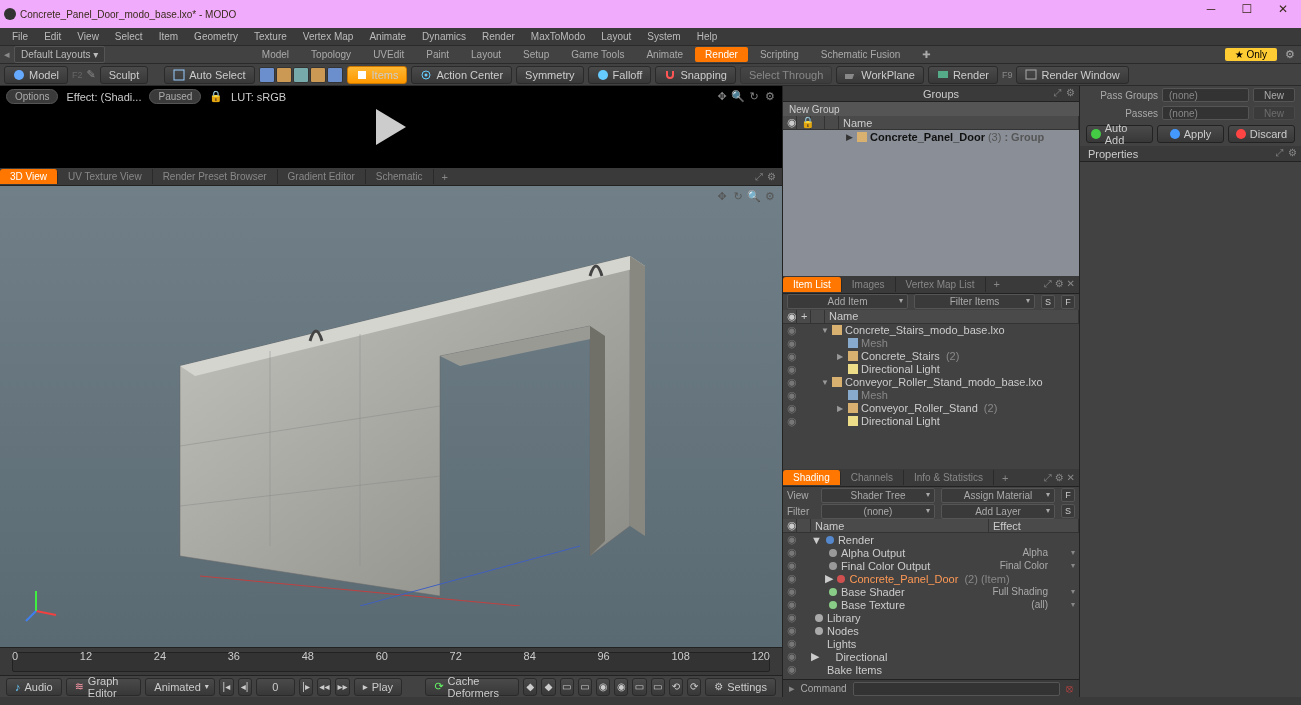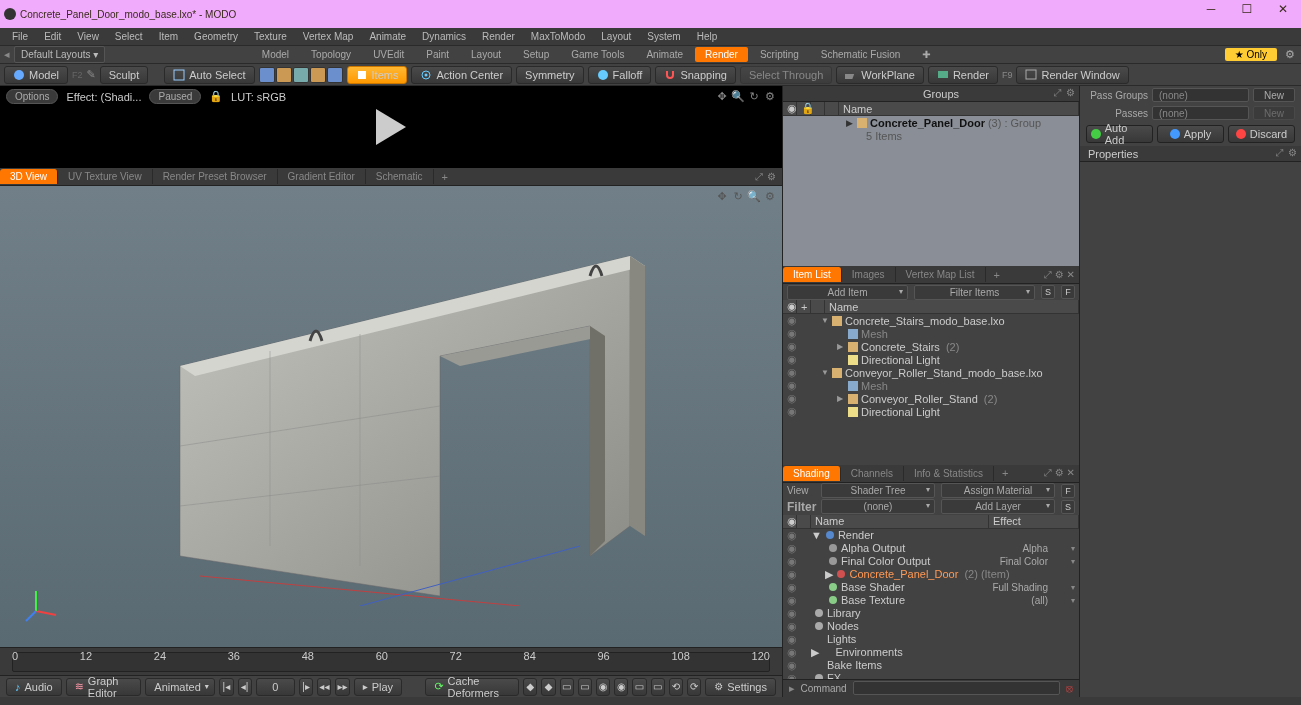--- a/index.html
+++ b/index.html
@@ -57,21 +57,21 @@
 .tree-row { display:flex; align-items:center; height:13px; padding:0 4px; gap:3px; color:#222; }
 .tree-row .tri { width:8px; font-size:9px; color:#333; cursor:pointer; }
 .subbar { background:#424242; height:16px; display:flex; align-items:center; padding:0 4px; gap:6px; }
 .subbar .dd { flex:1; background:#3a3a3a; border:1px solid #555; border-radius:2px; padding:1px 6px; font-size:10px; color:#aaa; text-align:center; cursor:pointer; position:relative; }
 .subbar .dd::after { content:"▾"; position:absolute; right:4px; font-size:8px; }
 .subbar .sq { width:14px; height:14px; background:#3a3a3a; border:1px solid #555; border-radius:2px; font-size:9px; display:flex; align-items:center; justify-content:center; cursor:pointer; }
 .item-tree { background:#424242; flex:1; font-size:10px; overflow:auto; }
 .item-row { display:flex; align-items:center; height:13px; gap:3px; padding-left:4px; color:#ccc; }
 .item-row .tri { width:8px; font-size:8px; color:#999; cursor:pointer; }
 .far-row { display:flex; align-items:center; padding:2px 6px; gap:4px; height:18px; }
-.far-row .label { font-size:10px; color:#aaa; width:62px; text-align:right; }
+.far-row .label { font-size:10px; color:#aaa; width:62px; text-align:right;margin-left:10px; }
 .far-row .dd { flex:1; background:#333; border:1px solid #555; border-radius:2px; padding:1px 6px; font-size:10px; color:#888; cursor:pointer; height:14px; }
 .far-row .btn { background:#333; border:1px solid #555; border-radius:2px; padding:1px 10px; font-size:10px; color:#aaa; cursor:pointer; height:14px; }
 .act-row { display:flex; gap:4px; padding:3px 6px; }
 .act-btn { flex:1; background:linear-gradient(#4a4a4a,#383838); border:1px solid #222; border-radius:3px; padding:2px 4px; font-size:10px; display:flex; align-items:center; gap:4px; cursor:pointer; height:18px; justify-content:center; }
 .act-btn .dot { width:10px; height:10px; border-radius:50%; }
 .timeline { height:28px; background:#3a3a3a; border-top:1px solid #222; position:relative; }
 .timeline .track { position:absolute; left:12px; right:12px; top:4px; height:20px; background:#333; border:1px solid #222; border-radius:2px; }
 .timeline .ticks { position:absolute; left:12px; right:12px; top:2px; display:flex; justify-content:space-between; font-size:9px; color:#888; }
 .bottombar { height:22px; background:#424242; display:flex; align-items:center; padding:0 6px; gap:4px; border-top:1px solid #222; }
 .bb-btn { background:linear-gradient(#4a4a4a,#383838); border:1px solid #2a2a2a; border-radius:3px; padding:2px 8px; font-size:10px; color:#ccc; display:flex; align-items:center; gap:4px; cursor:pointer; height:18px; }
@@ -352,41 +352,38 @@
 
   <div class="right-col">
 
     <div class="panel-head">
       <span>Groups</span>
       <div class="corner">
           <div>⤢</div>
           <div>⚙</div>
         </div>
     </div>
+    <div class="groups-bar">New Group</div>
     <div class="col-head">
       <div class="cell" style="width:14px;">◉</div>
       <div class="cell" style="width:14px;">🔒</div>
       <div class="cell" style="width:14px;"></div>
       <div class="cell" style="width:14px;"></div>
       <div class="cell" style="flex:1;">Name</div>
     </div>
     <div class="tree-area" style="height:112px;">
       <div class="tree-row">
         <span style="width:56px;"></span>
         <span class="tri">▶</span>
         <svg width="10" height="10">
             <rect width="10" height="10" fill="#d8b070"></rect>
           </svg>
         <b style="font-weight:bold;color:#111;">Concrete_Panel_Door</b>
         <span style="color:#555;">(3)</span>
-        <span style="color:#555;">: Group</span>
-      </div>
-      <div class="tree-row">
-        <span style="width:76px;"></span>
-        <span style="color:#555;">5 Items</span>
+        <span style="color:#555;font-weight:bold;">: Group</span>
       </div>
     </div>
 
     <div class="tabrow" style="position:relative;">
       <span class="tab active">Item List</span>
       <span class="tab">Images</span>
       <span class="tab">Vertex Map List</span>
       <span class="plus">+</span>
       <div style="margin-left:auto;display:flex;gap:3px;padding-right:4px;">
         <span style="color:#888;font-size:10px;">⤢</span>
@@ -494,21 +491,21 @@
         <span style="color:#888;font-size:10px;">✕</span>
       </div>
     </div>
     <div class="subbar">
       <span style="font-size:10px;color:#aaa;width:28px;">View</span>
       <div class="dd">Shader Tree</div>
       <div class="dd">Assign Material</div>
       <div class="sq">F</div>
     </div>
     <div class="subbar">
-      <span style="font-size:12px;color:#aaa;width:28px;font-weight:bold;">Filter</span>
+      <span style="font-size:10px;color:#aaa;width:28px;">Filter</span>
       <div class="dd">(none)</div>
       <div class="dd">Add Layer</div>
       <div class="sq">S</div>
     </div>
     <div class="col-head">
       <div class="cell" style="width:14px;">◉</div>
       <div class="cell" style="width:14px;"></div>
       <div class="cell" style="flex:1;">Name</div>
       <div class="cell" style="width:90px;">Effect</div>
     </div>
@@ -604,21 +601,21 @@
           <span class="tri"></span>
           <span style="width:10px;"></span>
           <span style="">Lights</span>
           <span class="eff"></span>
         </div>
         <div class="shader-row">
           <span style="width:14px;color:#777;">◉</span>
           <span style="width:4px;"></span>
           <span class="tri">▶</span>
           <span style="width:10px;"></span>
-          <span style="">Environments</span>
+          <span style="">Directional</span>
           <span class="eff"></span>
         </div>
         <div class="shader-row">
           <span style="width:14px;color:#777;">◉</span>
           <span style="width:4px;"></span>
           <span class="tri"></span>
           <span style="width:10px;"></span>
           <span style="">Bake Items</span>
           <span class="eff"></span>
         </div>

